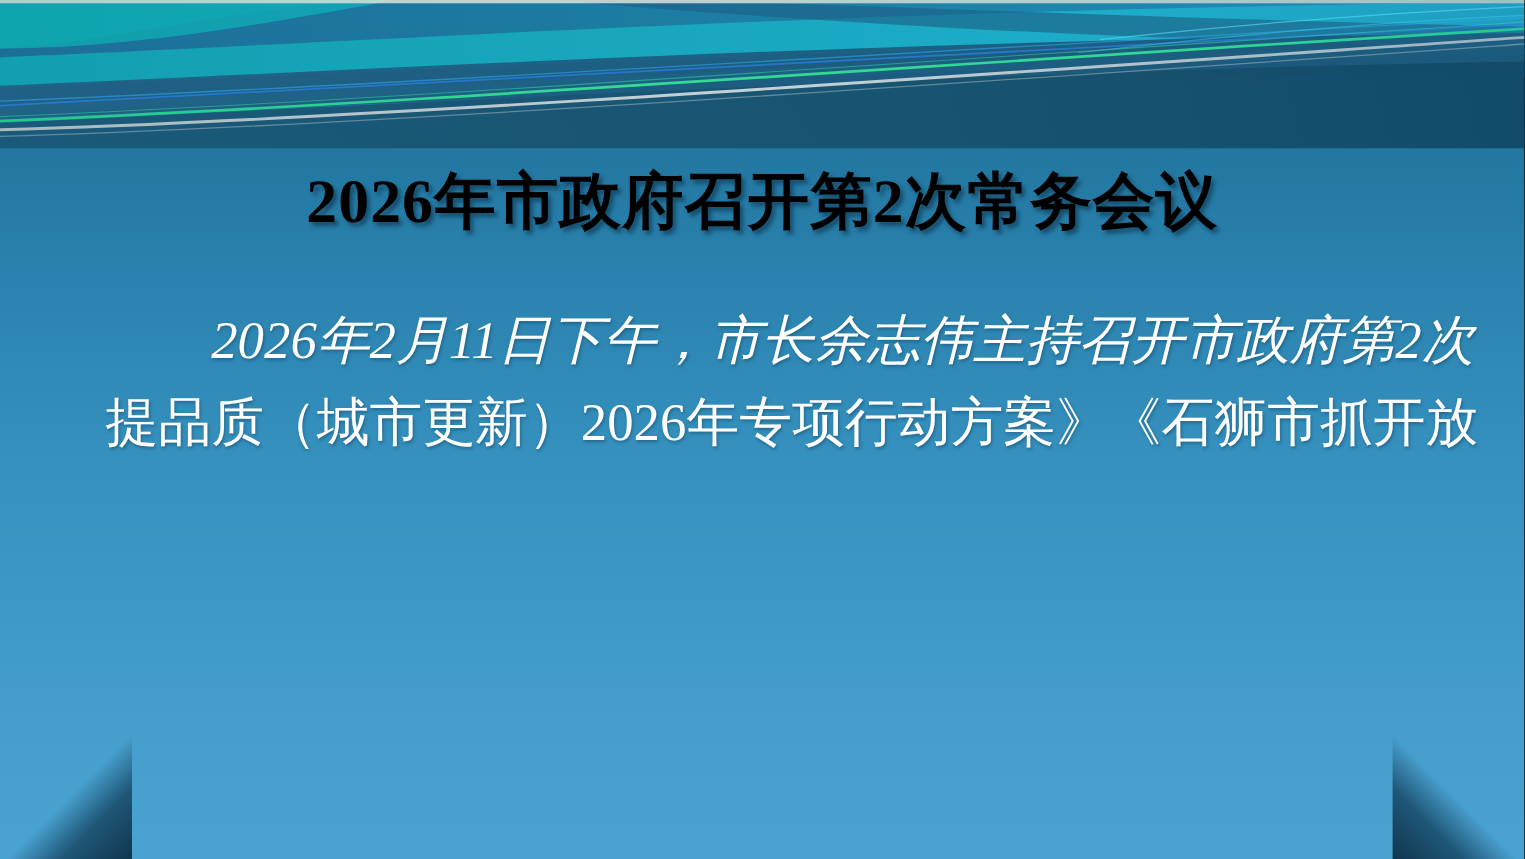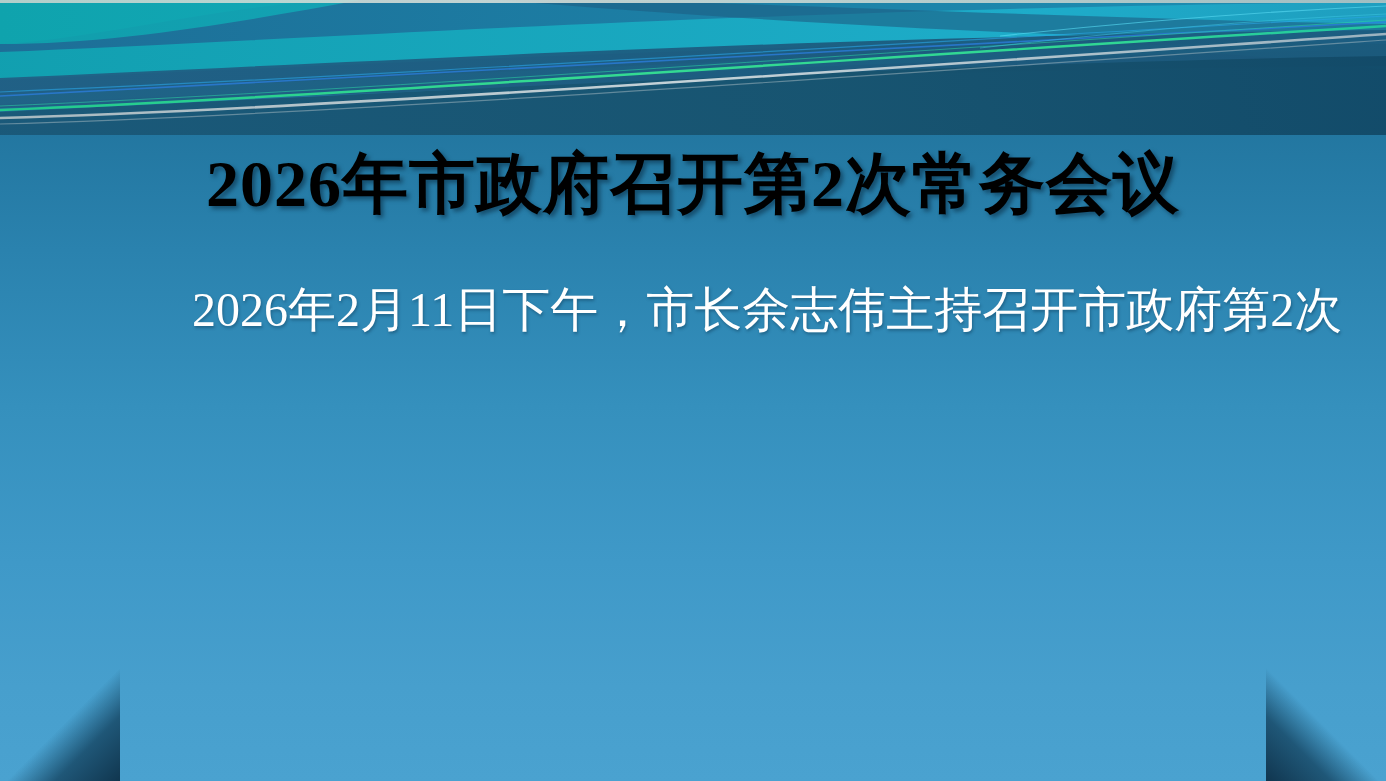--- a/index.html
+++ b/index.html
@@ -60,21 +60,21 @@
   #title {
     position:absolute;
     left:0; right:0;
     top:136px;
     height:96px;
     z-index: 20;
     display:flex;
     align-items:center;
     justify-content:center;
     color:#000000;
-    font-size:66px;
+    font-size:56px;
     font-weight:bold;
     letter-spacing:1px;
     white-space:nowrap;
     text-shadow: 3px 3px 4px rgba(8,40,62,.55);
     font-family: "Liberation Serif", "DejaVu Serif", serif;
   }
 
   
   #body-block {
     position:absolute;
@@ -85,21 +85,21 @@
   }
   .body-line {
     color:#ffffff;
     font-size:48px;
     line-height:75px;
     white-space:nowrap;
     letter-spacing:0px;
     text-shadow: 1px 2px 3px rgba(13,55,85,.45);
     font-family: "Liberation Serif", "DejaVu Serif", serif;
   }
-  .body-line.indent { padding-left: 96px; }
+  .body-line.indent { padding-left: 96px; font-style: italic; }
 </style>
 </head>
 <body>
 
 <div id="slide">
 
   <div id="top-hairline"></div>
 
   <div id="header-art">
     <svg viewBox="0 0 1386 135" preserveAspectRatio="none" xmlns="http://www.w3.org/2000/svg">
@@ -172,15 +172,16 @@
     </svg>
   </div>
 
   <div class="corner-wedge" id="corner-wedge-left"></div>
   <div class="corner-wedge" id="corner-wedge-right"></div>
 
   <div id="title">2026年市政府召开第2次常务会议</div>
 
   <div id="body-block">
     <div class="body-line indent">2026年2月11日下午，市长余志伟主持召开市政府第2次</div>
+    <div class="body-line">提品质（城市更新）2026年专项行动方案》《石狮市抓开放</div>
   </div>
 
 </div>
 
 </body></html>

